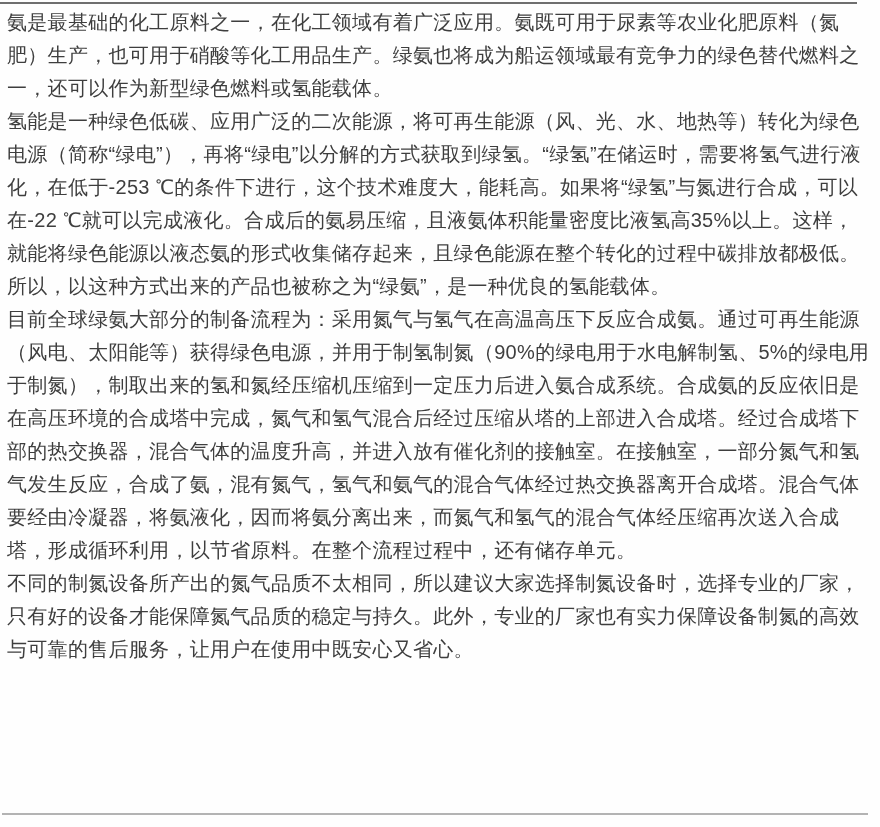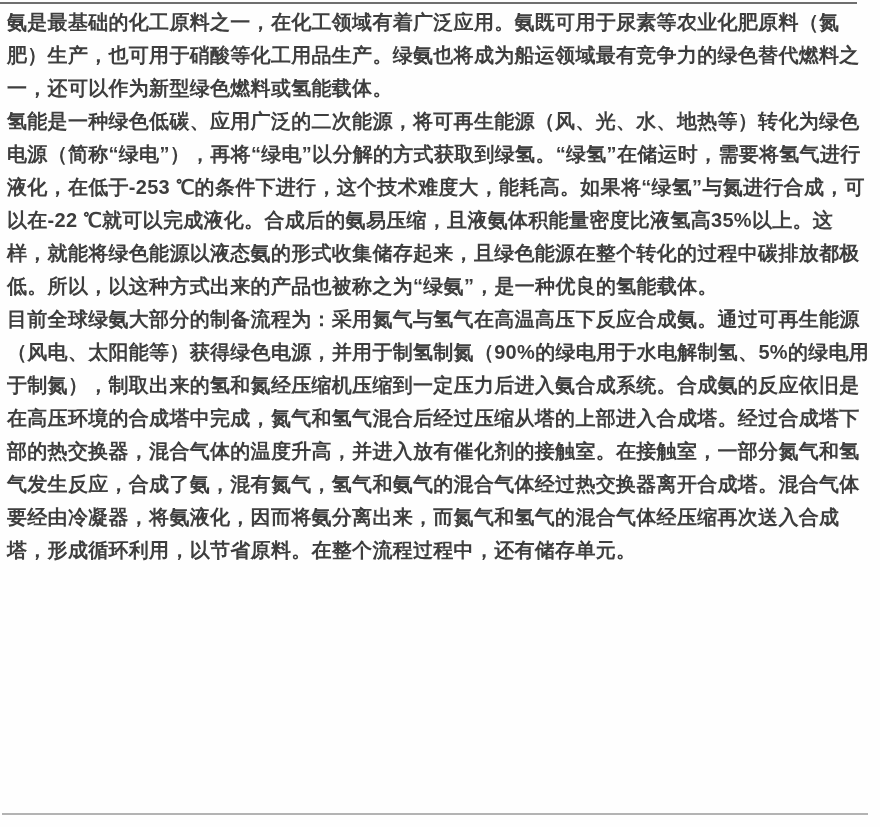--- a/index.html
+++ b/index.html
@@ -36,37 +36,37 @@
     font-size: 20px;
     line-height: 33px;
     letter-spacing: 0.3px;
     text-align: left;
     word-break: break-all;
   }
   .content p {
     margin: 0;
     padding: 0;
     text-indent: 0;
-    font-weight: bold;
   }
   .bottom-rule {
     position: absolute;
     top: 813px;
     left: 2px;
     width: 866px;
     height: 2px;
     background: #b3b3b3;
   }
 </style>
 </head>
 <body>
 
 <div class="doc">
   <div class="top-rule"></div>
 
   <div class="content">
     <p>氨是最基础的化工原料之一，在化工领域有着广泛应用。氨既可用于尿素等农业化肥原料（氮肥）生产，也可用于硝酸等化工用品生产。绿氨也将成为船运领域最有竞争力的绿色替代燃料之一，还可以作为新型绿色燃料或氢能载体。</p>
     <p>氢能是一种绿色低碳、应用广泛的二次能源，将可再生能源（风、光、水、地热等）转化为绿色电源（简称“绿电”），再将“绿电”以分解的方式获取到绿氢。“绿氢”在储运时，需要将氢气进行液化，在低于-253 ℃的条件下进行，这个技术难度大，能耗高。如果将“绿氢”与氮进行合成，可以在-22 ℃就可以完成液化。合成后的氨易压缩，且液氨体积能量密度比液氢高35%以上。这样，就能将绿色能源以液态氨的形式收集储存起来，且绿色能源在整个转化的过程中碳排放都极低。所以，以这种方式出来的产品也被称之为“绿氨”，是一种优良的氢能载体。</p>
     <p>目前全球绿氨大部分的制备流程为：采用氮气与氢气在高温高压下反应合成氨。通过可再生能源（风电、太阳能等）获得绿色电源，并用于制氢制氮（90%的绿电用于水电解制氢、5%的绿电用于制氮），制取出来的氢和氮经压缩机压缩到一定压力后进入氨合成系统。合成氨的反应依旧是在高压环境的合成塔中完成，氮气和氢气混合后经过压缩从塔的上部进入合成塔。经过合成塔下部的热交换器，混合气体的温度升高，并进入放有催化剂的接触室。在接触室，一部分氮气和氢气发生反应，合成了氨，混有氮气，氢气和氨气的混合气体经过热交换器离开合成塔。混合气体要经由冷凝器，将氨液化，因而将氨分离出来，而氮气和氢气的混合气体经压缩再次送入合成塔，形成循环利用，以节省原料。在整个流程过程中，还有储存单元。</p>
+    <p>不同的制氮设备所产出的氮气品质不太相同，所以建议大家选择制氮设备时，选择专业的厂家，只有好的设备才能保障氮气品质的稳定与持久。此外，专业的厂家也有实力保障设备制氮的高效与可靠的售后服务，让用户在使用中既安心又省心。</p>
   </div>
 
   <div class="bottom-rule"></div>
 </div>
 
 </body></html>

